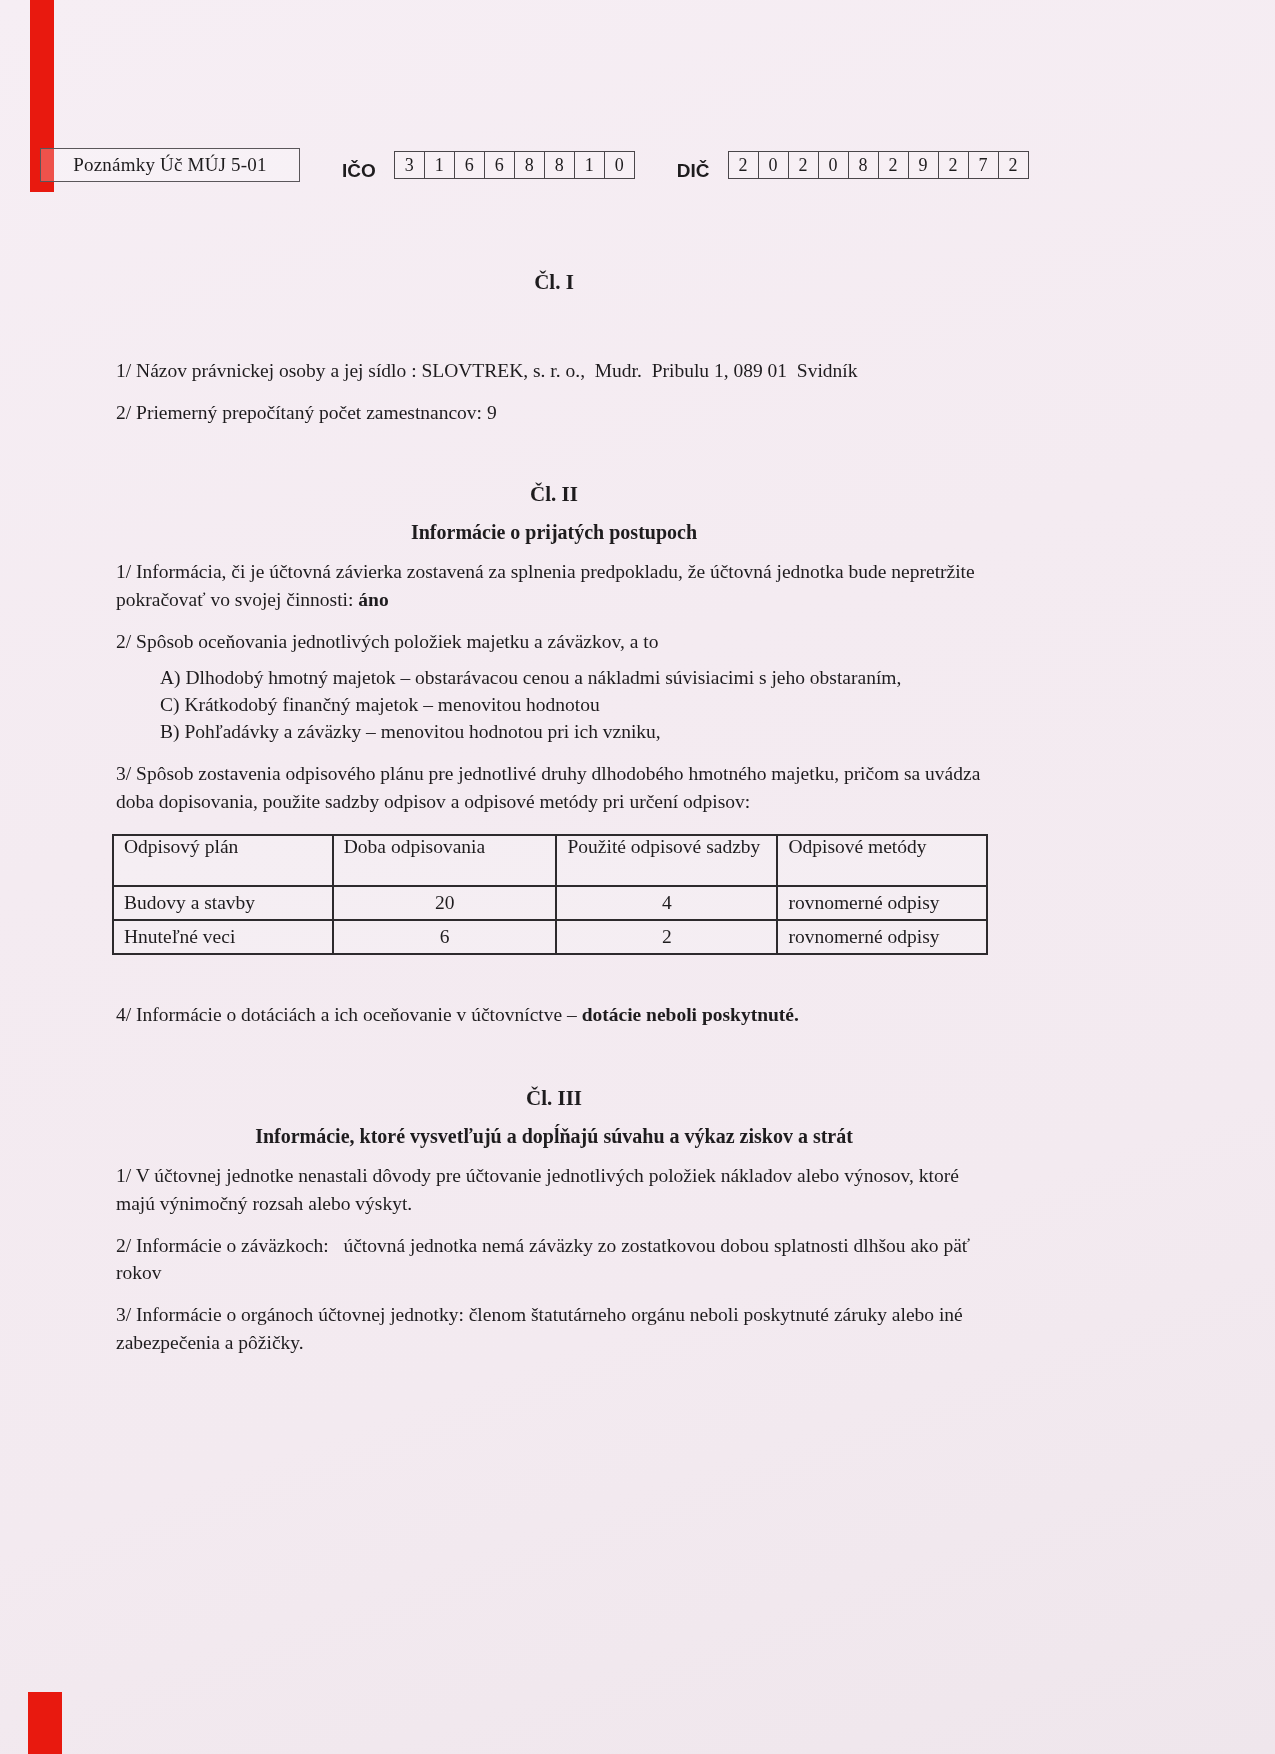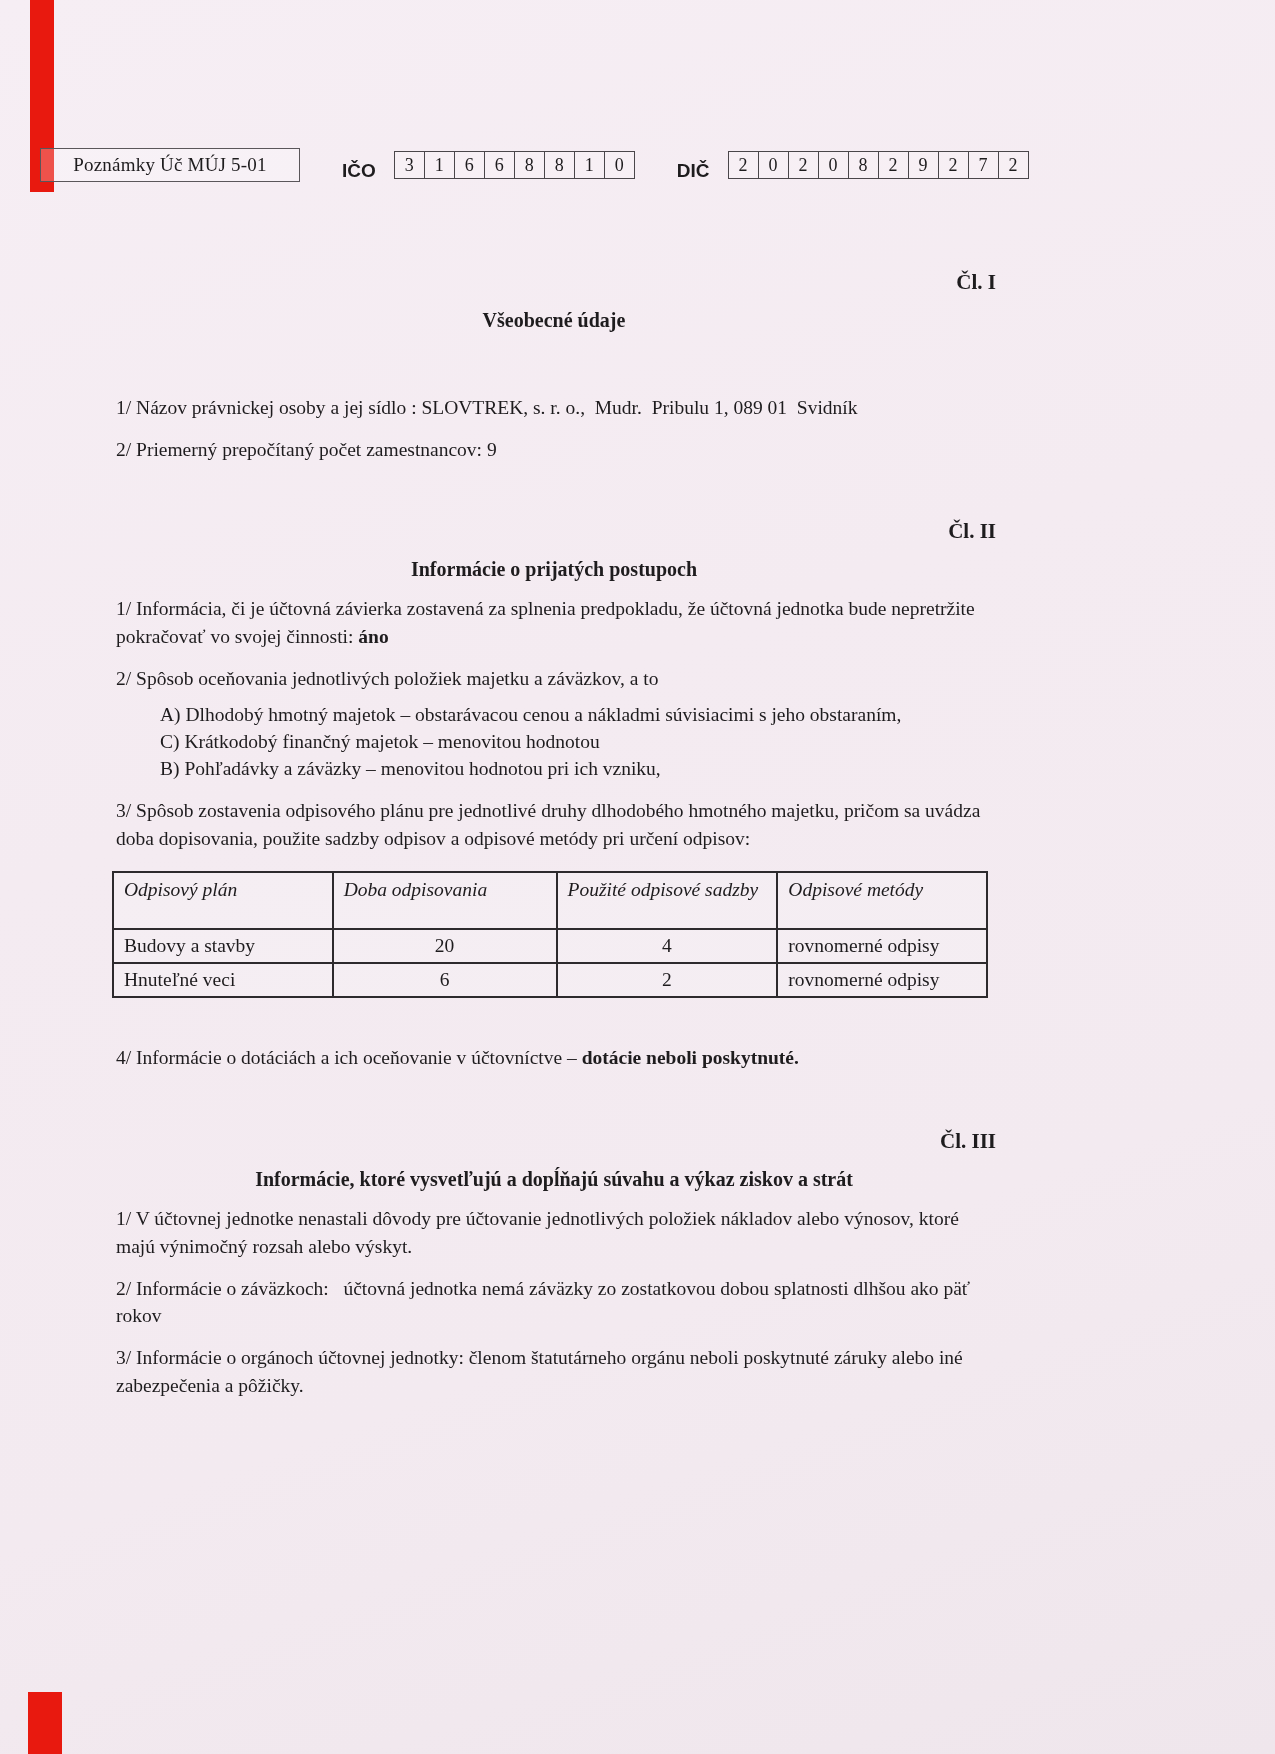--- a/index.html
+++ b/index.html
@@ -46,21 +46,21 @@
     background: rgba(255,255,255,0.2);
   }
   .digit-grid .cell:first-child { margin-left: 0; }
 
   
   .content {
     position: absolute; left: 112px; top: 270px; width: 884px;
   }
   .content p { margin: 4px; font-size: 19.5px; line-height: 1.42; white-space: pre-wrap; }
   h2.article-title {
-    margin: 0; text-align: right;
+    margin: 0; text-align: center;
     font-size: 21px; font-weight: bold;
   }
   h3.article-subtitle {
     margin: 14px 0 0 0; text-align: center;
     font-size: 20px; font-weight: bold;
   }
   .mt-sm { margin-top: 14px !important; }
   .mt-lg { margin-top: 46px !important; }
   .mt-xl { margin-top: 62px !important; }
   ul.plain-list { list-style: none; margin: 10px 0 0 0; padding: 0 0 0 48px; }
@@ -71,21 +71,21 @@
     width: 876px;
     margin-top: 18px;
     background: rgba(255,255,255,0.15);
   }
   table.dep-table th, table.dep-table td {
     border: 2px solid #2d2a2d;
     font-size: 19.5px;
     font-weight: normal;
     padding: 3px 10px;
   }
-  table.dep-table th { height: 46px; text-align: left; vertical-align: top; padding-top: 6px; font-style: italic; }
+  table.dep-table th { height: 46px; text-align: left; vertical-align: top; padding-top: 0; }
   table.dep-table td { height: 26px; }
   table.dep-table .c-name { width: 214px; }
   table.dep-table .c-dur  { width: 216px; text-align: center; }
   table.dep-table .c-rate { width: 216px; text-align: center; }
   table.dep-table .c-meth { width: 200px; text-align: left; }
   table.dep-table th.c-dur, table.dep-table th.c-rate { text-align: left; }
 
   .bold { font-weight: bold; }
 </style>
 </head>
@@ -122,21 +122,20 @@
       <span class="cell">9</span>
       <span class="cell">2</span>
       <span class="cell">7</span>
       <span class="cell">2</span>
     </div>
   </div>
 
   <div class="content">
 
     <h2 class="article-title">Čl. I</h2>
-    <h3 class="article-subtitle">Všeobecné údaje</h3>
 
     <p class="mt-xl">1/ Názov právnickej osoby a jej sídlo : SLOVTREK, s. r. o.,  Mudr.  Pribulu 1, 089 01  Svidník</p>
     <p class="mt-sm">2/ Priemerný prepočítaný počet zamestnancov: 9</p>
 
     <h2 class="article-title" style="margin-top:56px;">Čl. II</h2>
     <h3 class="article-subtitle">Informácie o prijatých postupoch</h3>
 
     <p class="mt-sm"><span>1/ Informácia, či je účtovná závierka zostavená za splnenia predpokladu, že účtovná jednotka bude nepretržite pokračovať vo svojej činnosti: </span><span class="bold">áno</span></p>
 
     <p class="mt-sm">2/ Spôsob oceňovania jednotlivých položiek majetku a záväzkov, a to</p>

